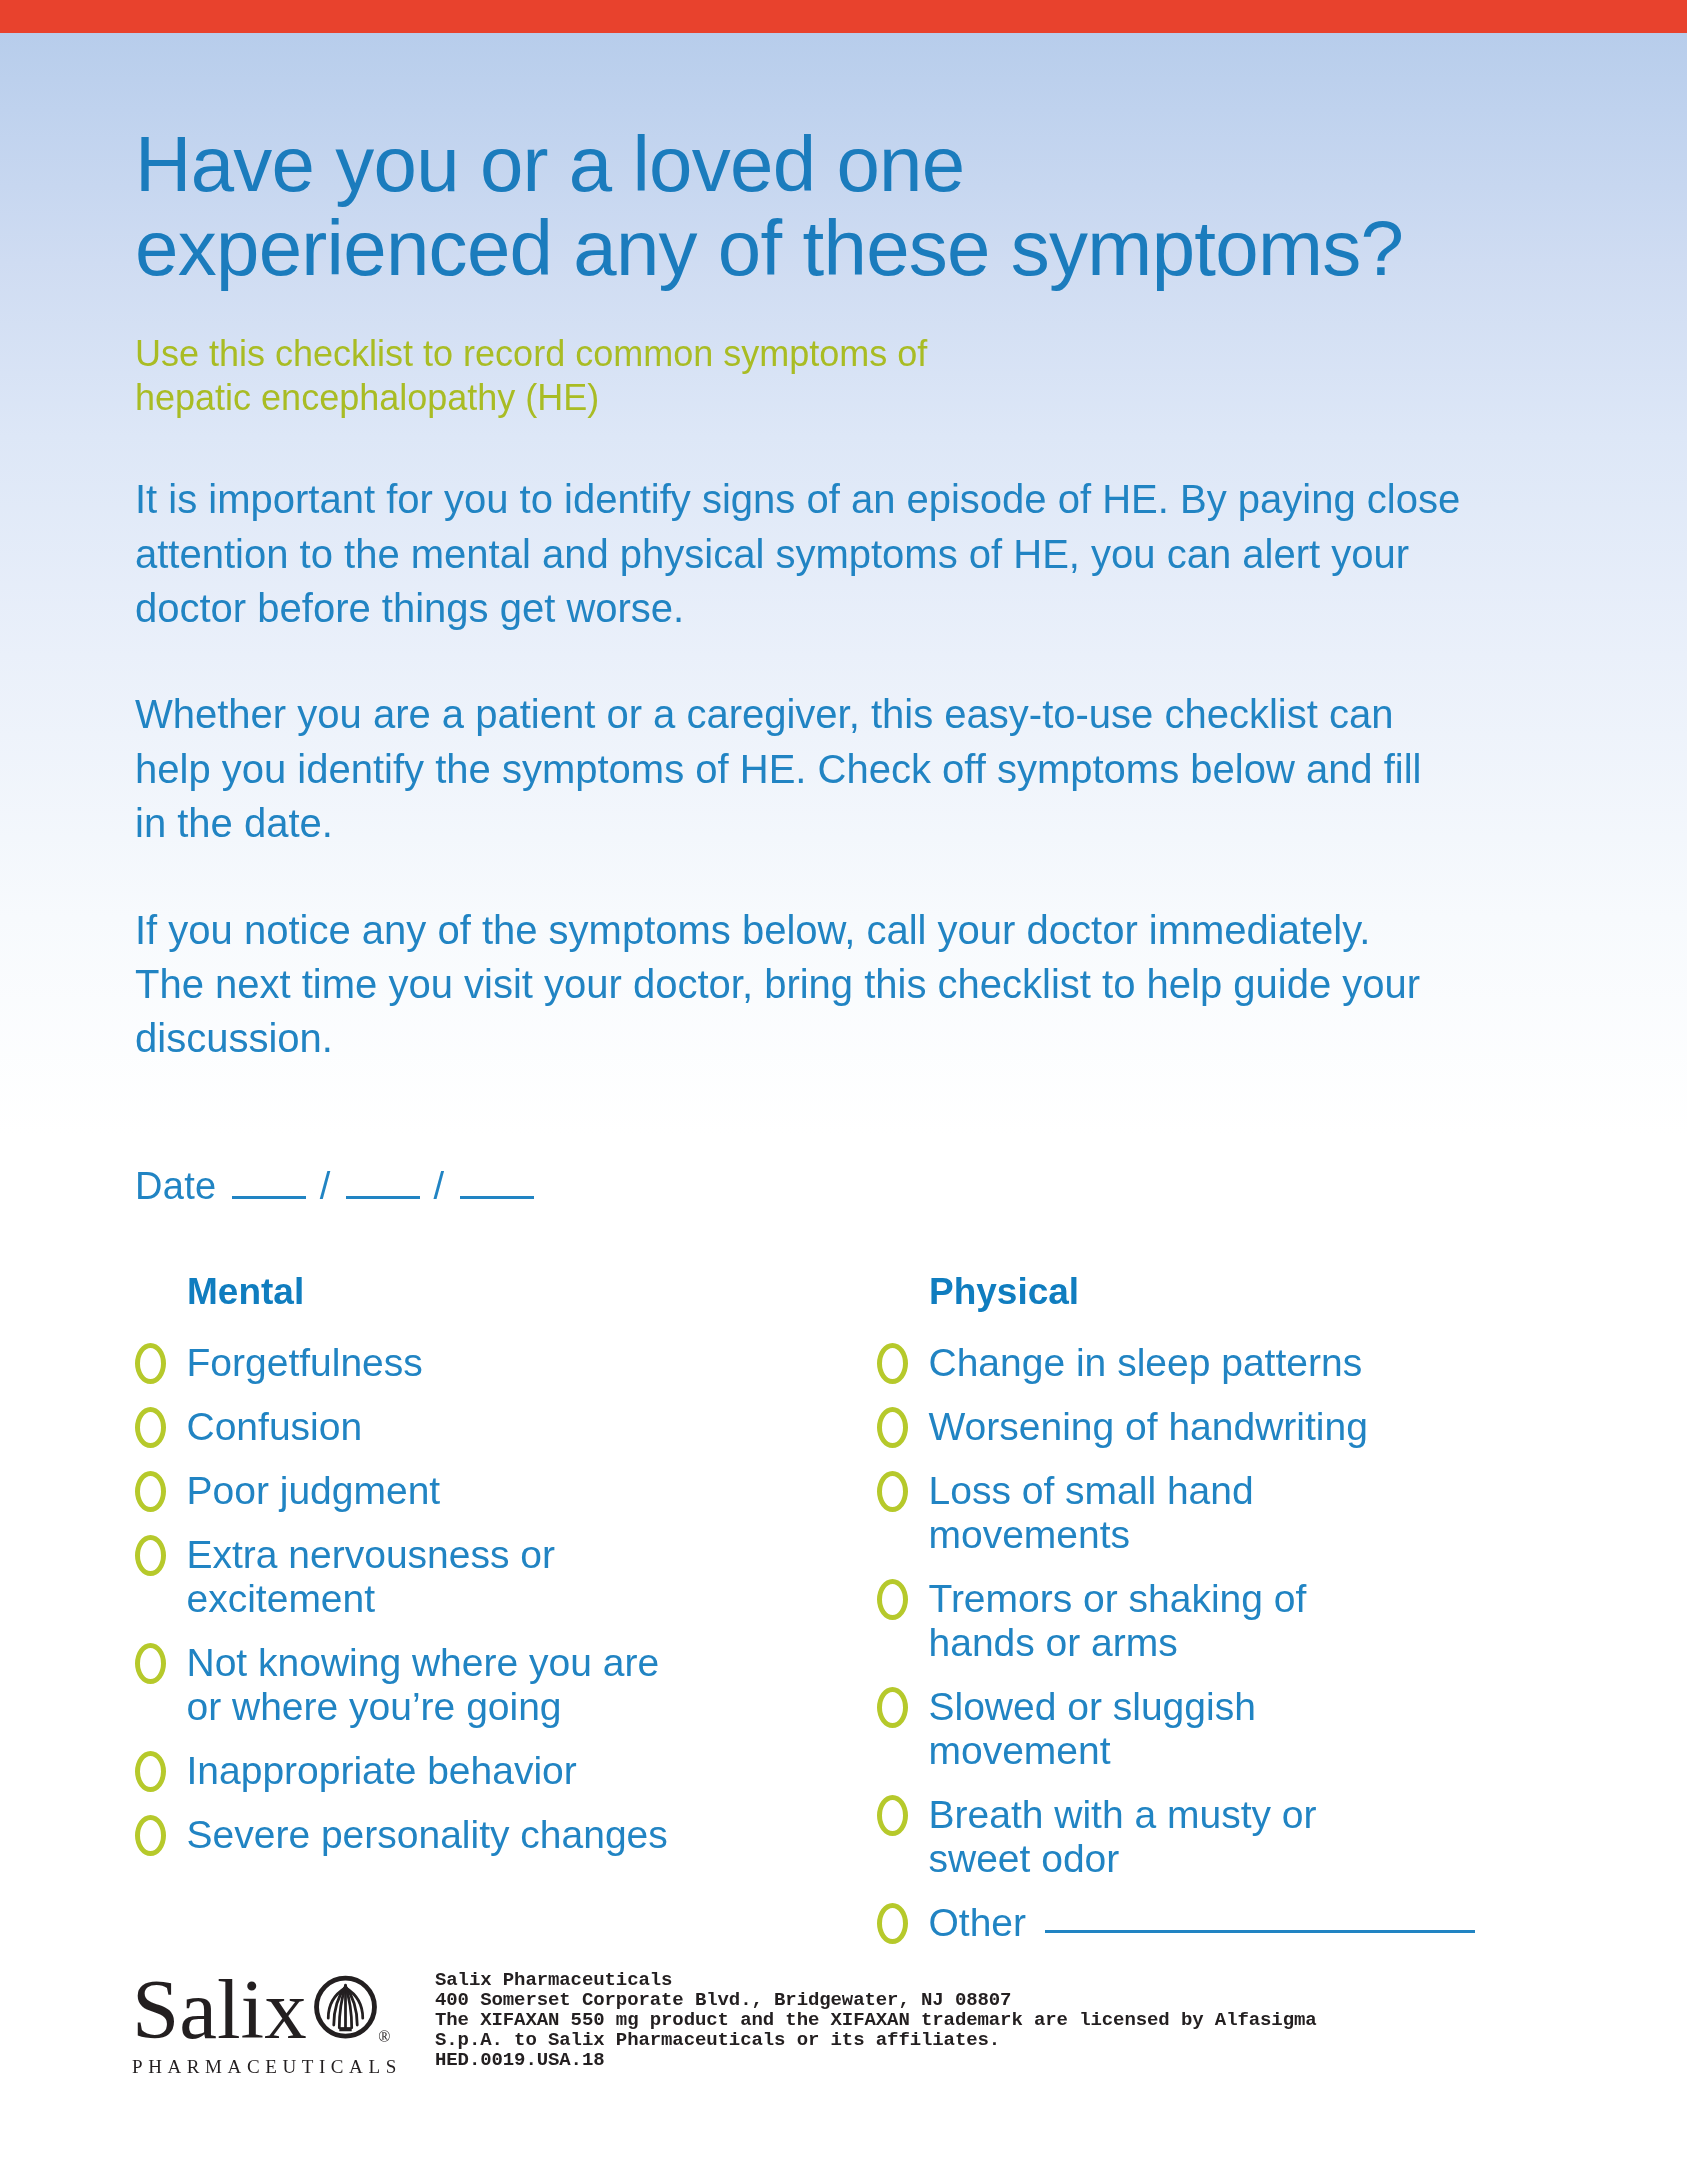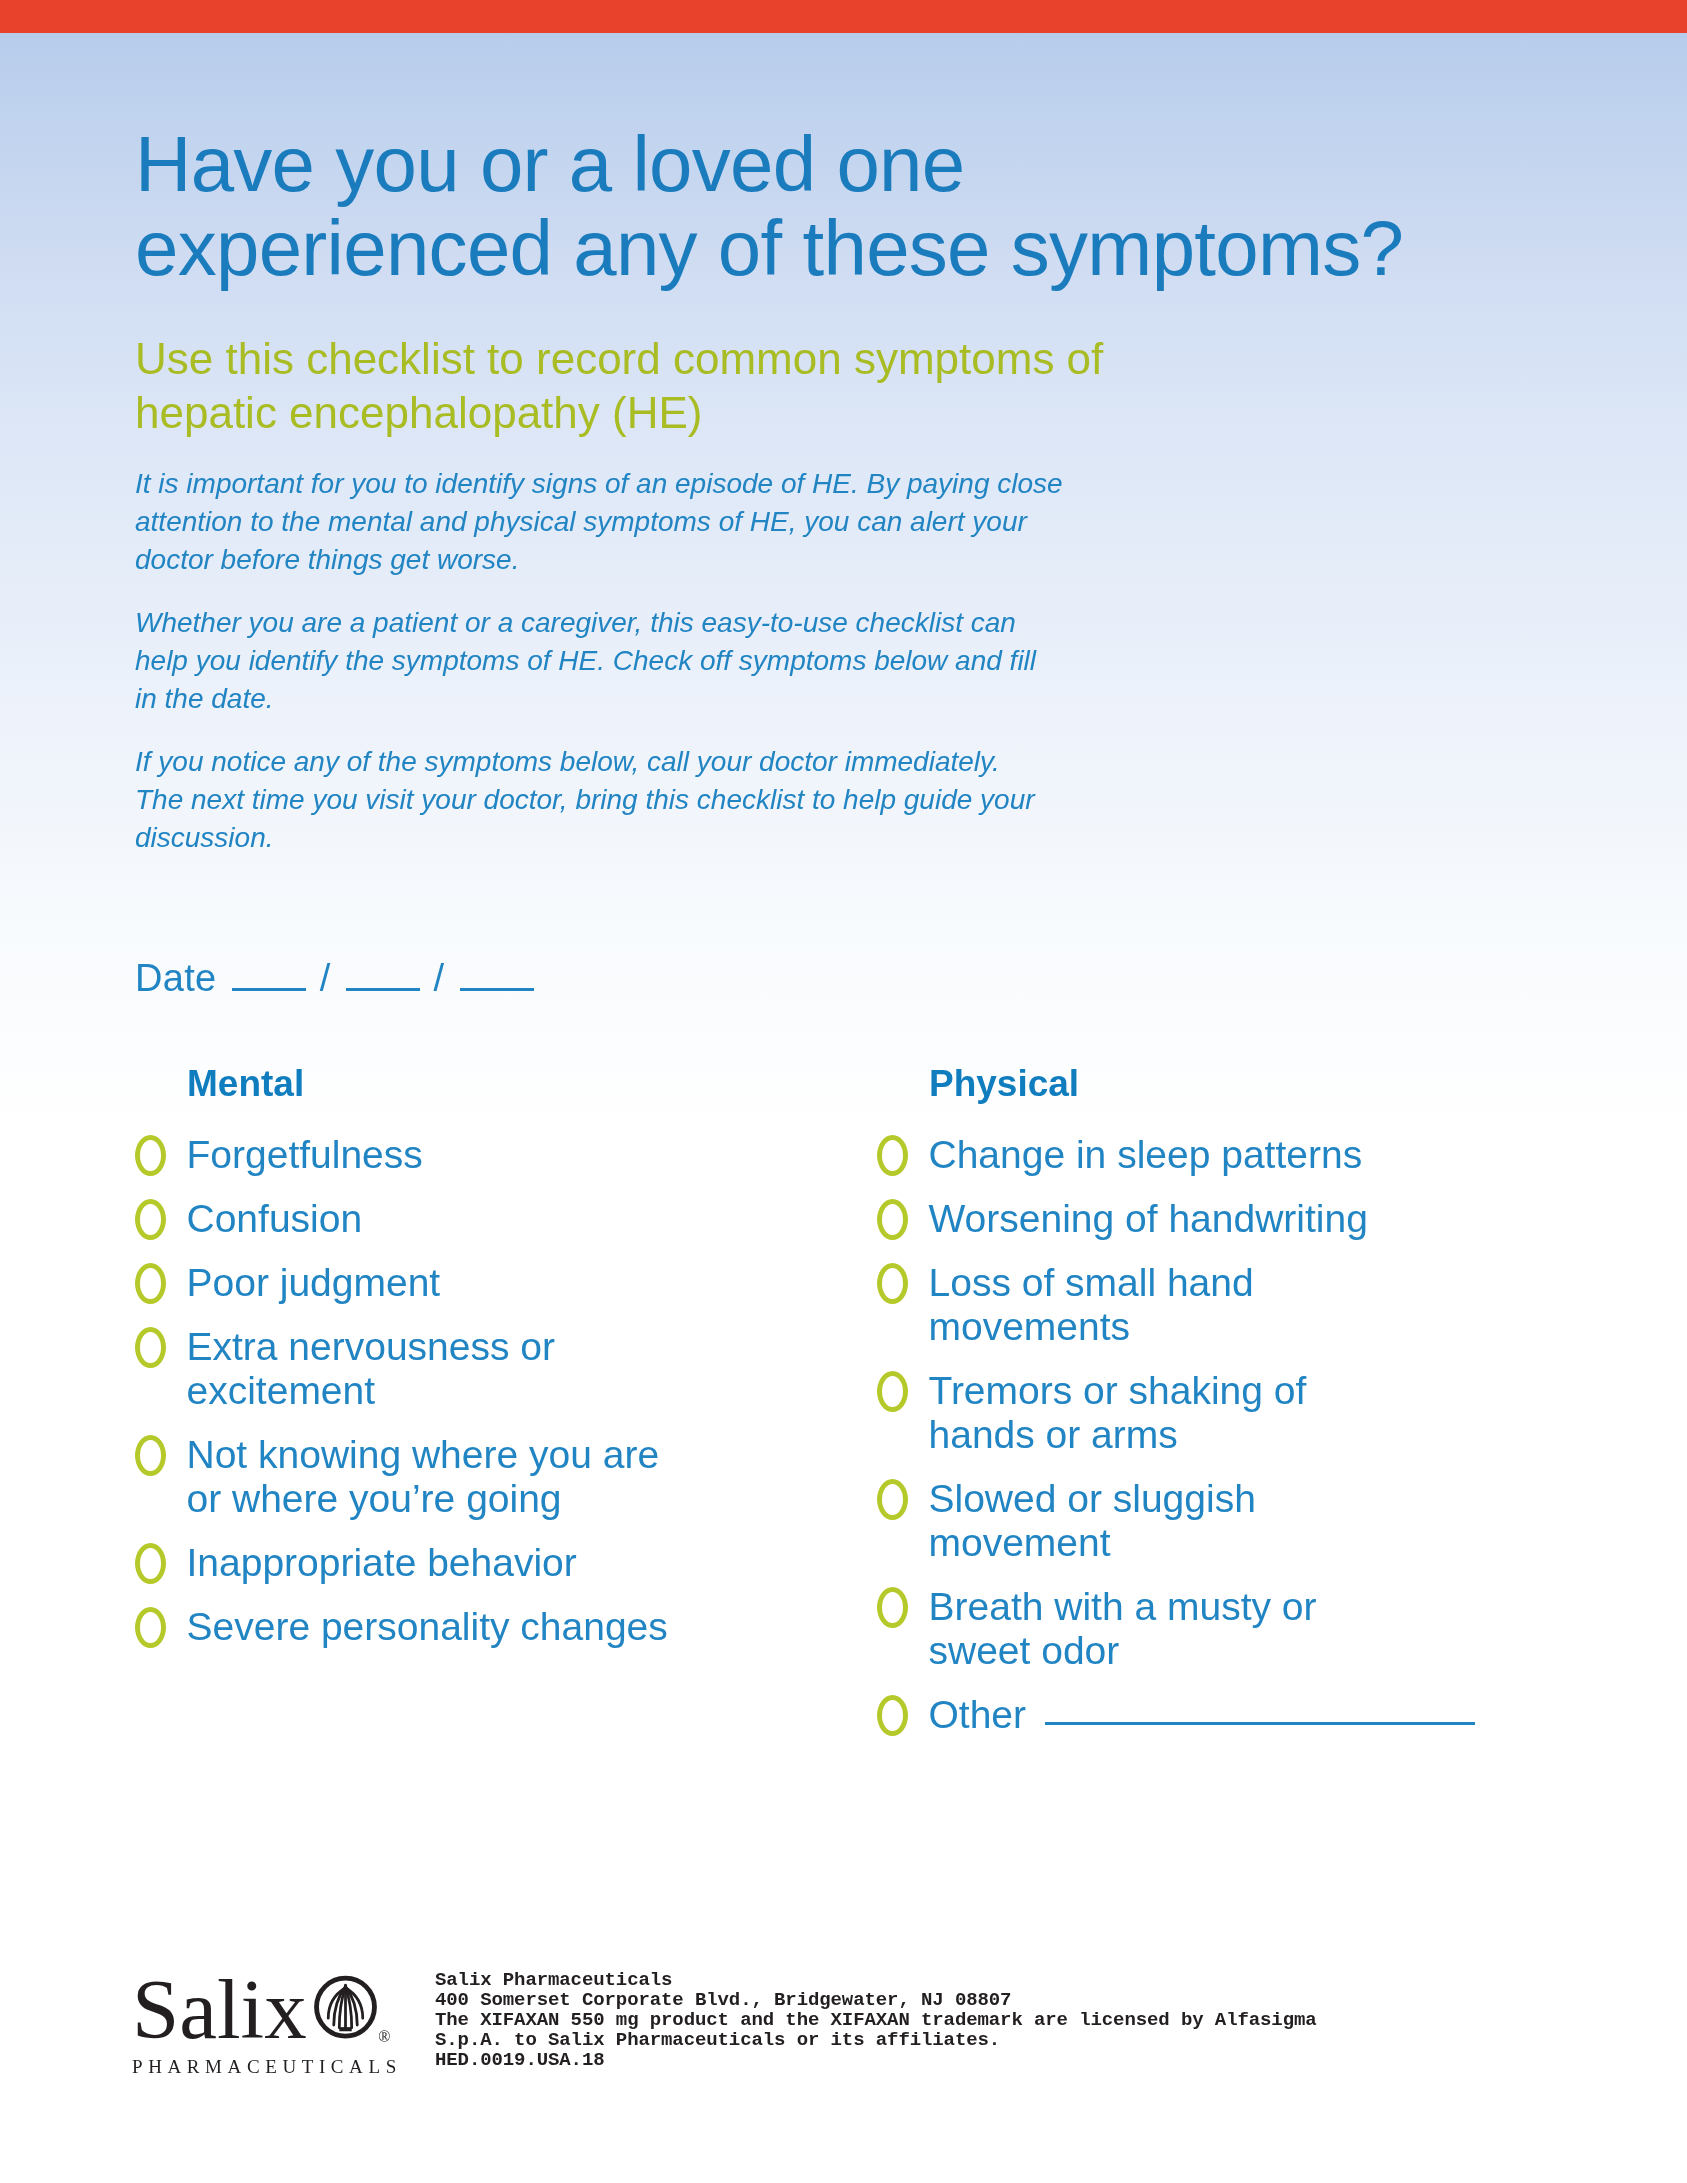--- a/index.html
+++ b/index.html
@@ -21,27 +21,27 @@
   }
   .content {
     position:absolute; top:122px; left:135px; right:139px;
   }
   .title {
     font-size:78px; line-height:1.08; font-weight:400;
     color:#1b7cbd; white-space:pre-line; letter-spacing:-0.7px;
   }
   .subtitle {
     margin-top:42px;
-    font-size:44px; line-height:1.22; font-weight:400;
+    font-size:36px; line-height:1.22; font-weight:400;
     color:#a9bc24; white-space:pre-line;
   }
   .para {
-    margin-top:25px;
-    font-size:28px; line-height:1.36; font-weight:400;
-    color:#2184c3; white-space:pre-line;font-style:italic;
+    margin-top:52px;
+    font-size:40px; line-height:1.36; font-weight:400;
+    color:#2184c3; white-space:pre-line;
   }
   .date-row {
     margin-top:99px;
     font-size:38px; color:#2184c3;
     display:flex; align-items:baseline;
   }
   .date-label { letter-spacing:0.3px; }
   .date-blank {
     display:inline-block; width:74px; height:34px;
     border-bottom:3.3px solid #2184c3;

